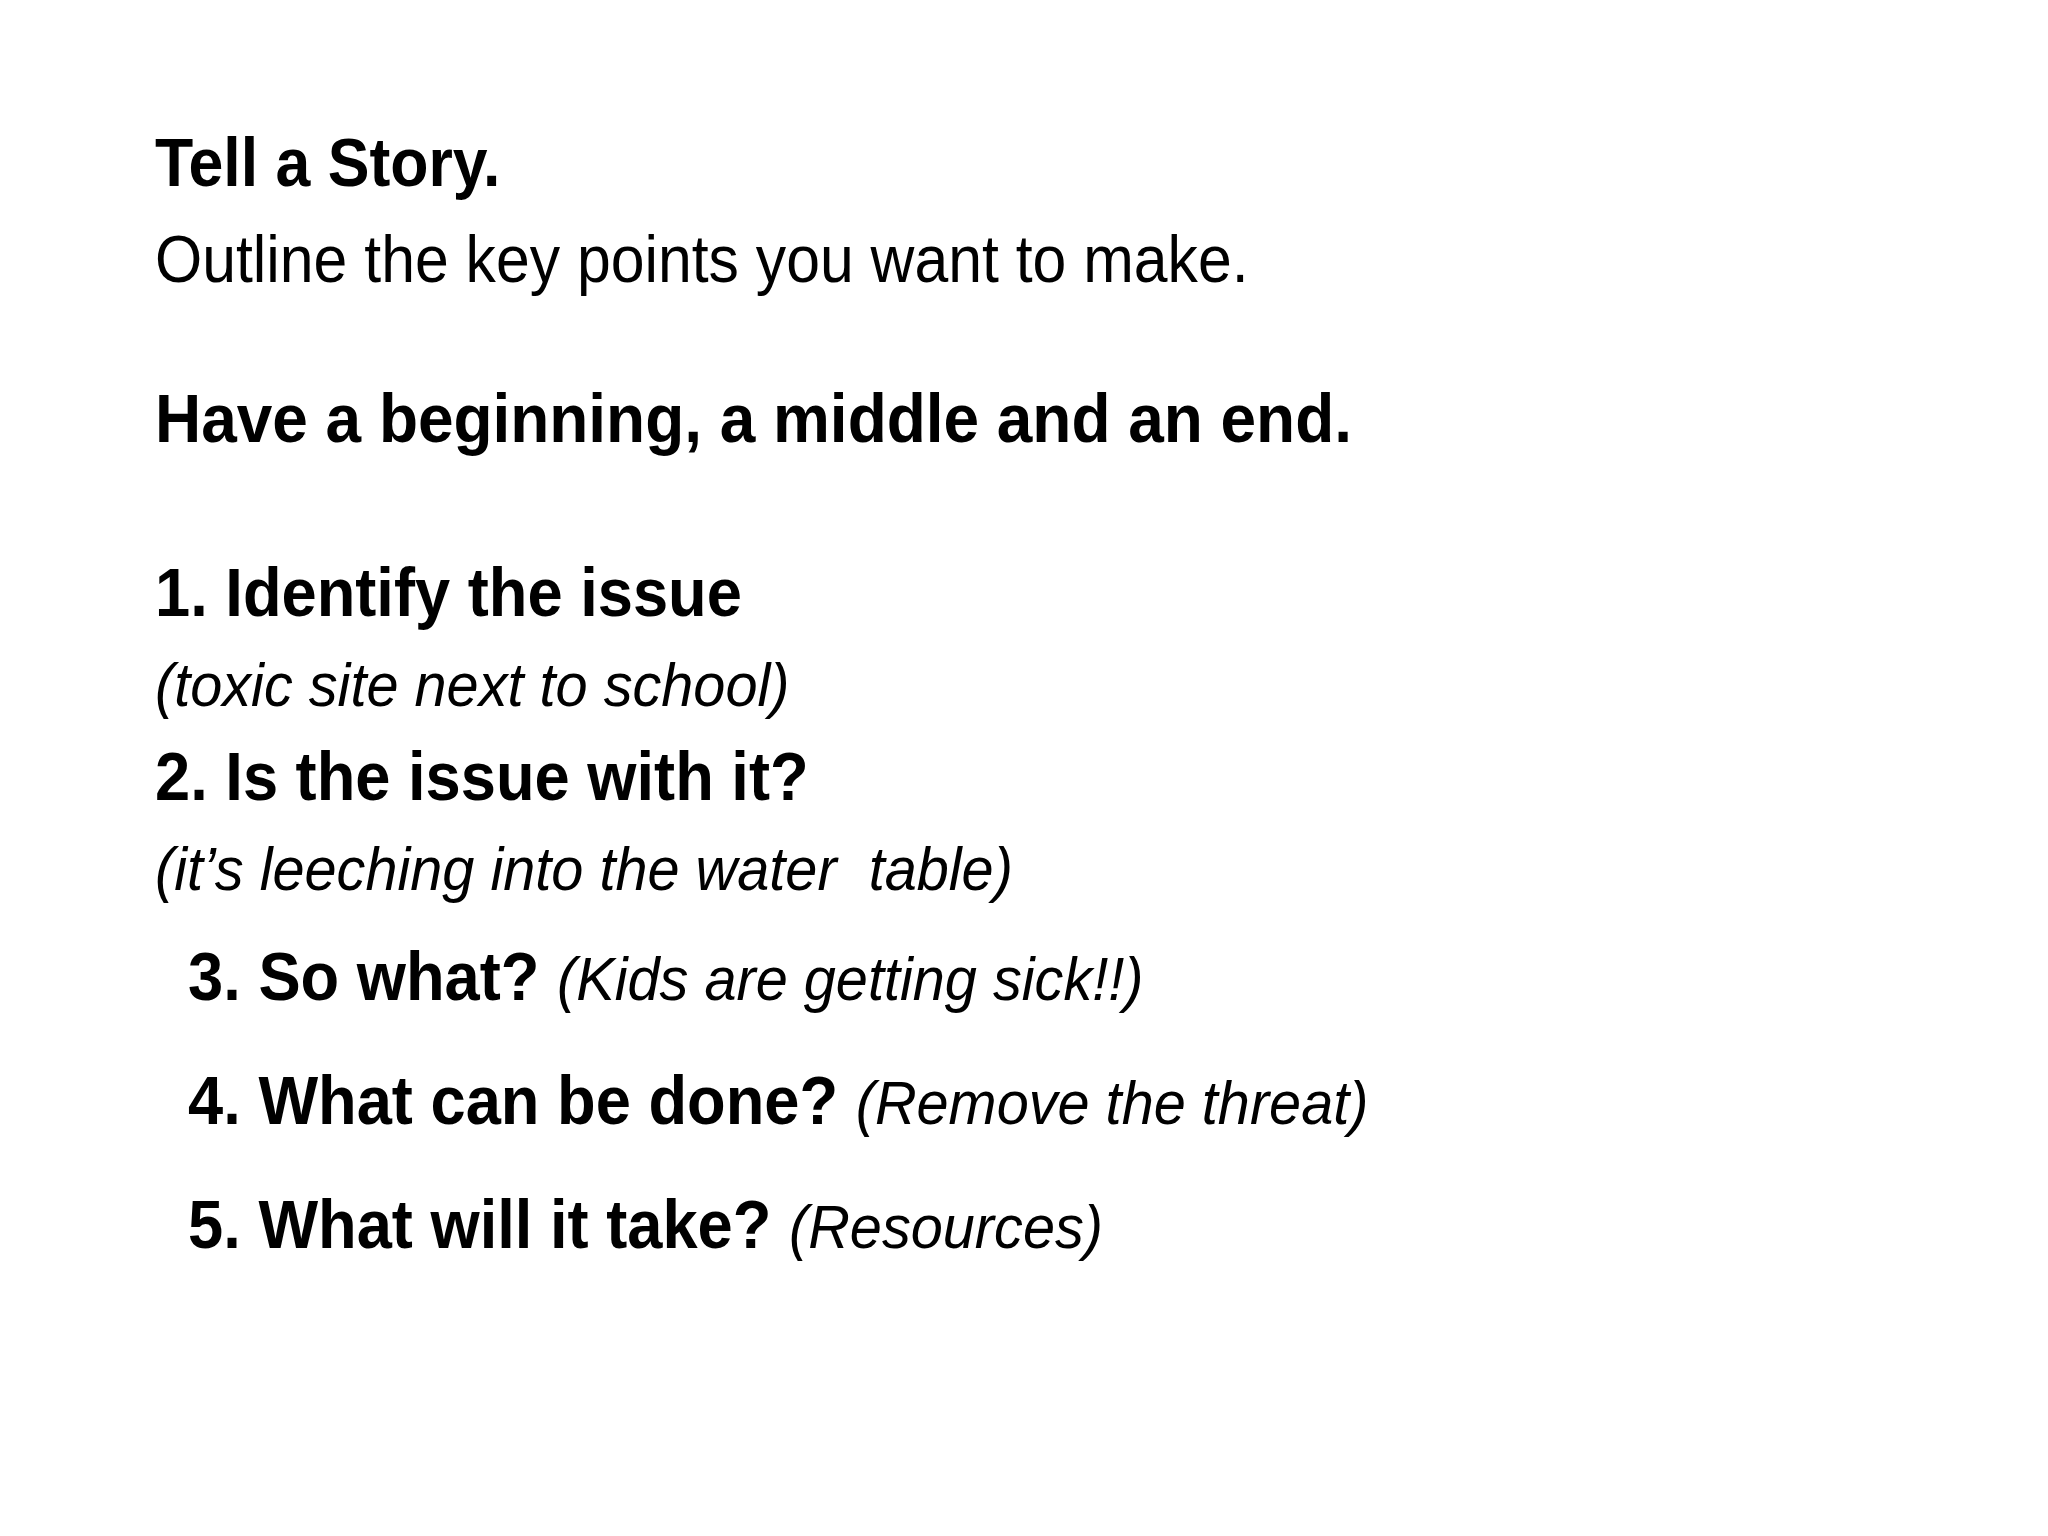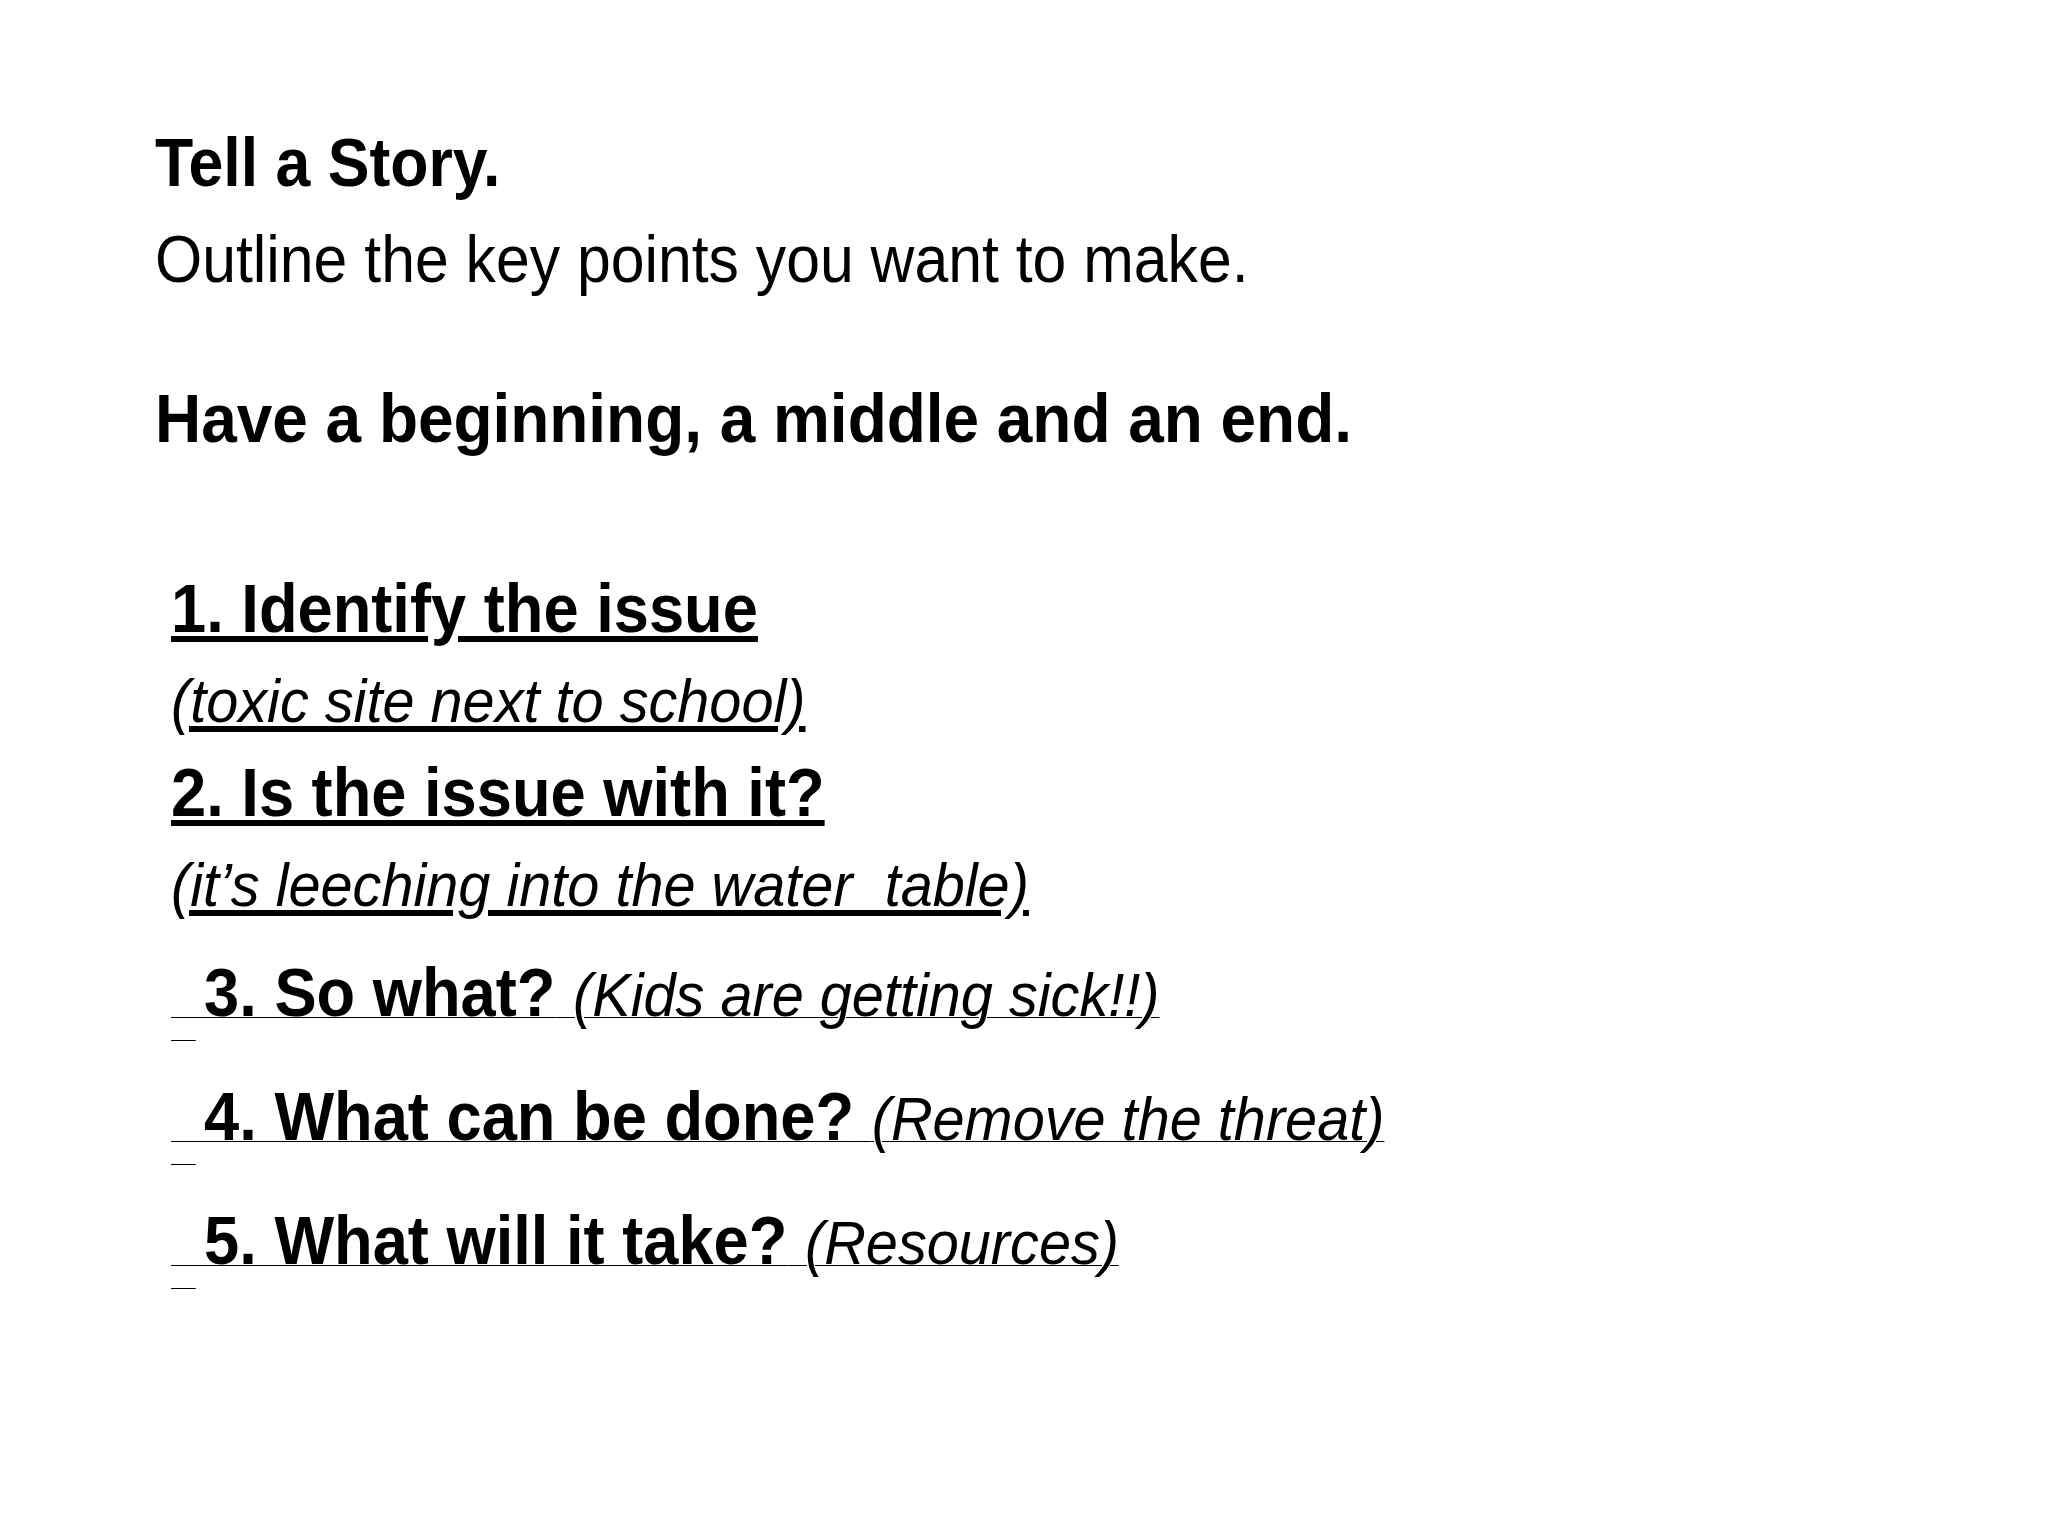--- a/index.html
+++ b/index.html
@@ -59,21 +59,21 @@
     margin: 0;
     padding: 0;
     transform: scaleX(0.94);
     transform-origin: left center;
   }
 
   .gap-sm { height: 30px; }
   .gap-md { height: 92px; }
   .gap-lg { height: 106px; }
 
-  .list { margin: 16px; padding: 0; text-decoration: underline; }
+  .list { margin: 0; padding: 0; }
 
   .item {
     margin: 0;
     padding: 0;
     line-height: 1.0;
     transform: scaleX(0.93);
     transform-origin: left center;
     white-space: pre;
   }
 

